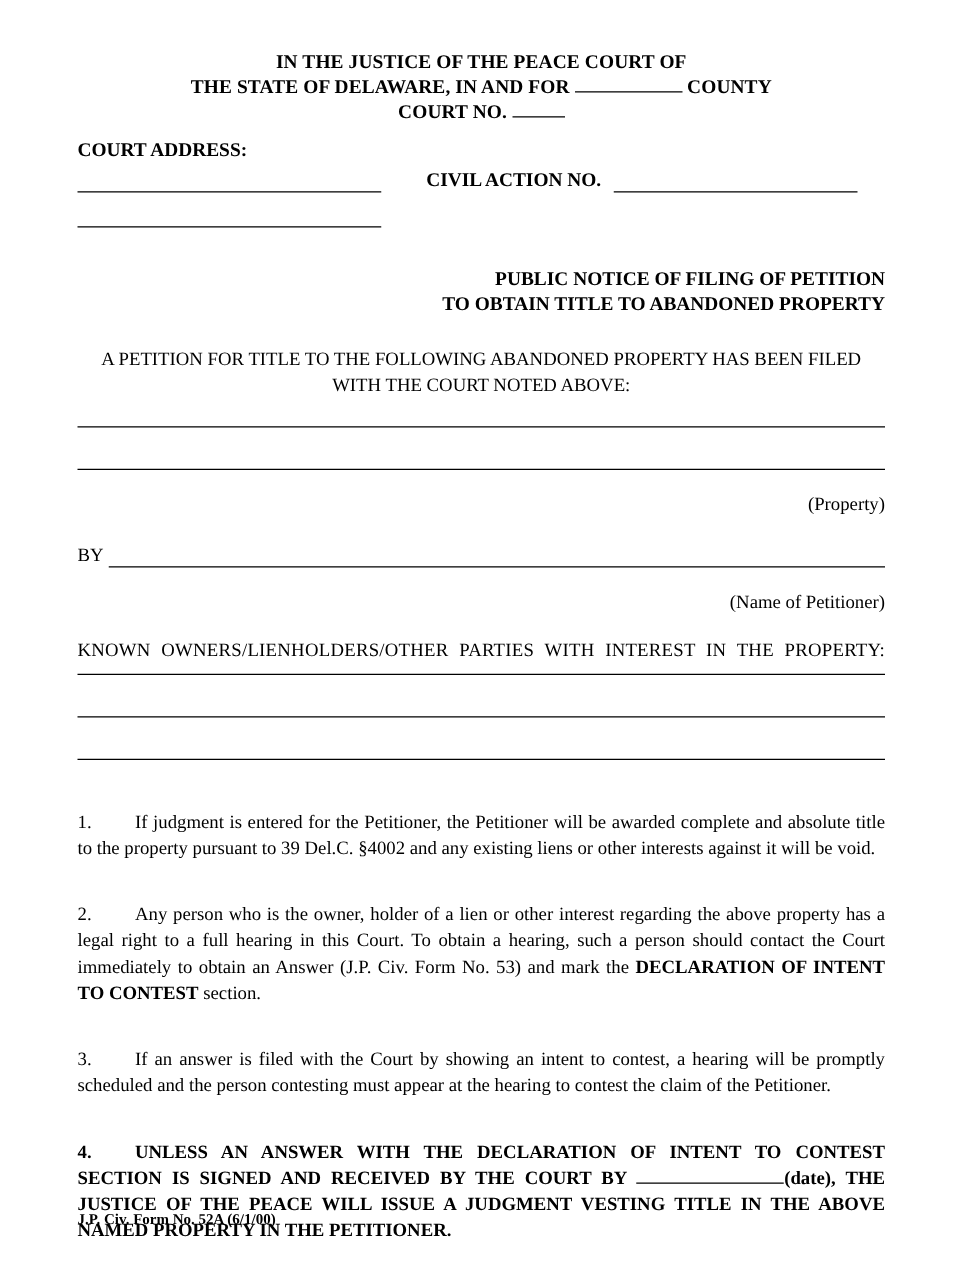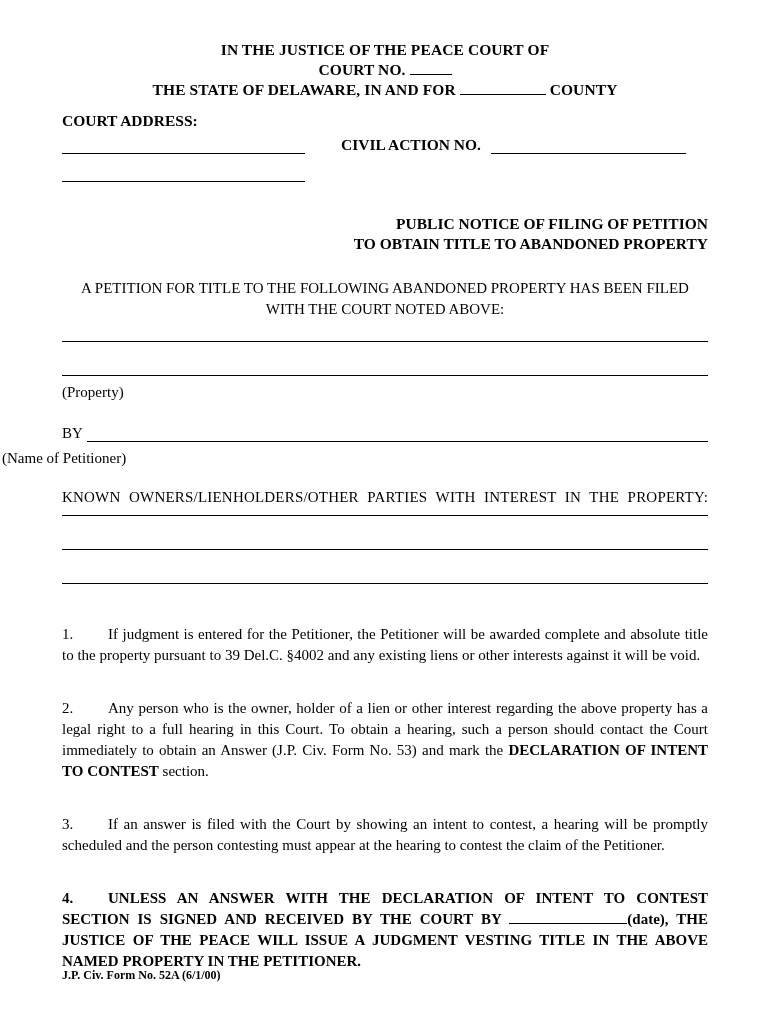--- a/index.html
+++ b/index.html
@@ -74,23 +74,23 @@
     margin-top: 18px;
   }
   .para.nojust { text-align: center; }
 
   .blank-full {
     border-bottom: 1px solid #000;
     height: 1px;
     margin-top: 18px;
   }
   .caption {
-    text-align: left;
+    text-align: right;
     font-size: 15px;
-    margin-top: 8px;
+    margin-top: 20px;
   }
   .byline {
     font-size: 15px;
     margin-top: 24px;
     display: flex;
     align-items: flex-end;
   }
   .byline .lbl { white-space: nowrap; margin-right: 4px; }
   .byline .line { flex: 1; border-bottom: 1px solid #000; height: 15px; }
 
@@ -130,23 +130,23 @@
   }
 </style>
 </head>
 <body>
 
 <div class="page">
   <div class="content">
 
     <div class="hdr-line">IN THE JUSTICE OF THE PEACE COURT OF</div>
 
+    <div class="hdr-line l2"><span>THE STATE OF DELAWARE, IN AND FOR </span><span class="inline-blank" style="width:86px"></span><span> COUNTY</span></div>
+
     <div class="hdr-line l3"><span>COURT NO. </span><span class="inline-blank" style="width:42px"></span></div>
-
-    <div class="hdr-line l2"><span>THE STATE OF DELAWARE, IN AND FOR </span><span class="inline-blank" style="width:86px"></span><span> COUNTY</span></div>
 
     <div class="court-address-row">COURT ADDRESS:</div>
 
     <div class="rule-row">
       <span class="rule" style="width:243px; height:15px;"></span>
       <span class="civil-action" style="margin-left:32px">CIVIL ACTION NO.</span>
       <span class="rule" style="width:195px; height:15px; margin-left:6px;"></span>
     </div>
 
     <div class="rule-row" style="margin-top:8px">

